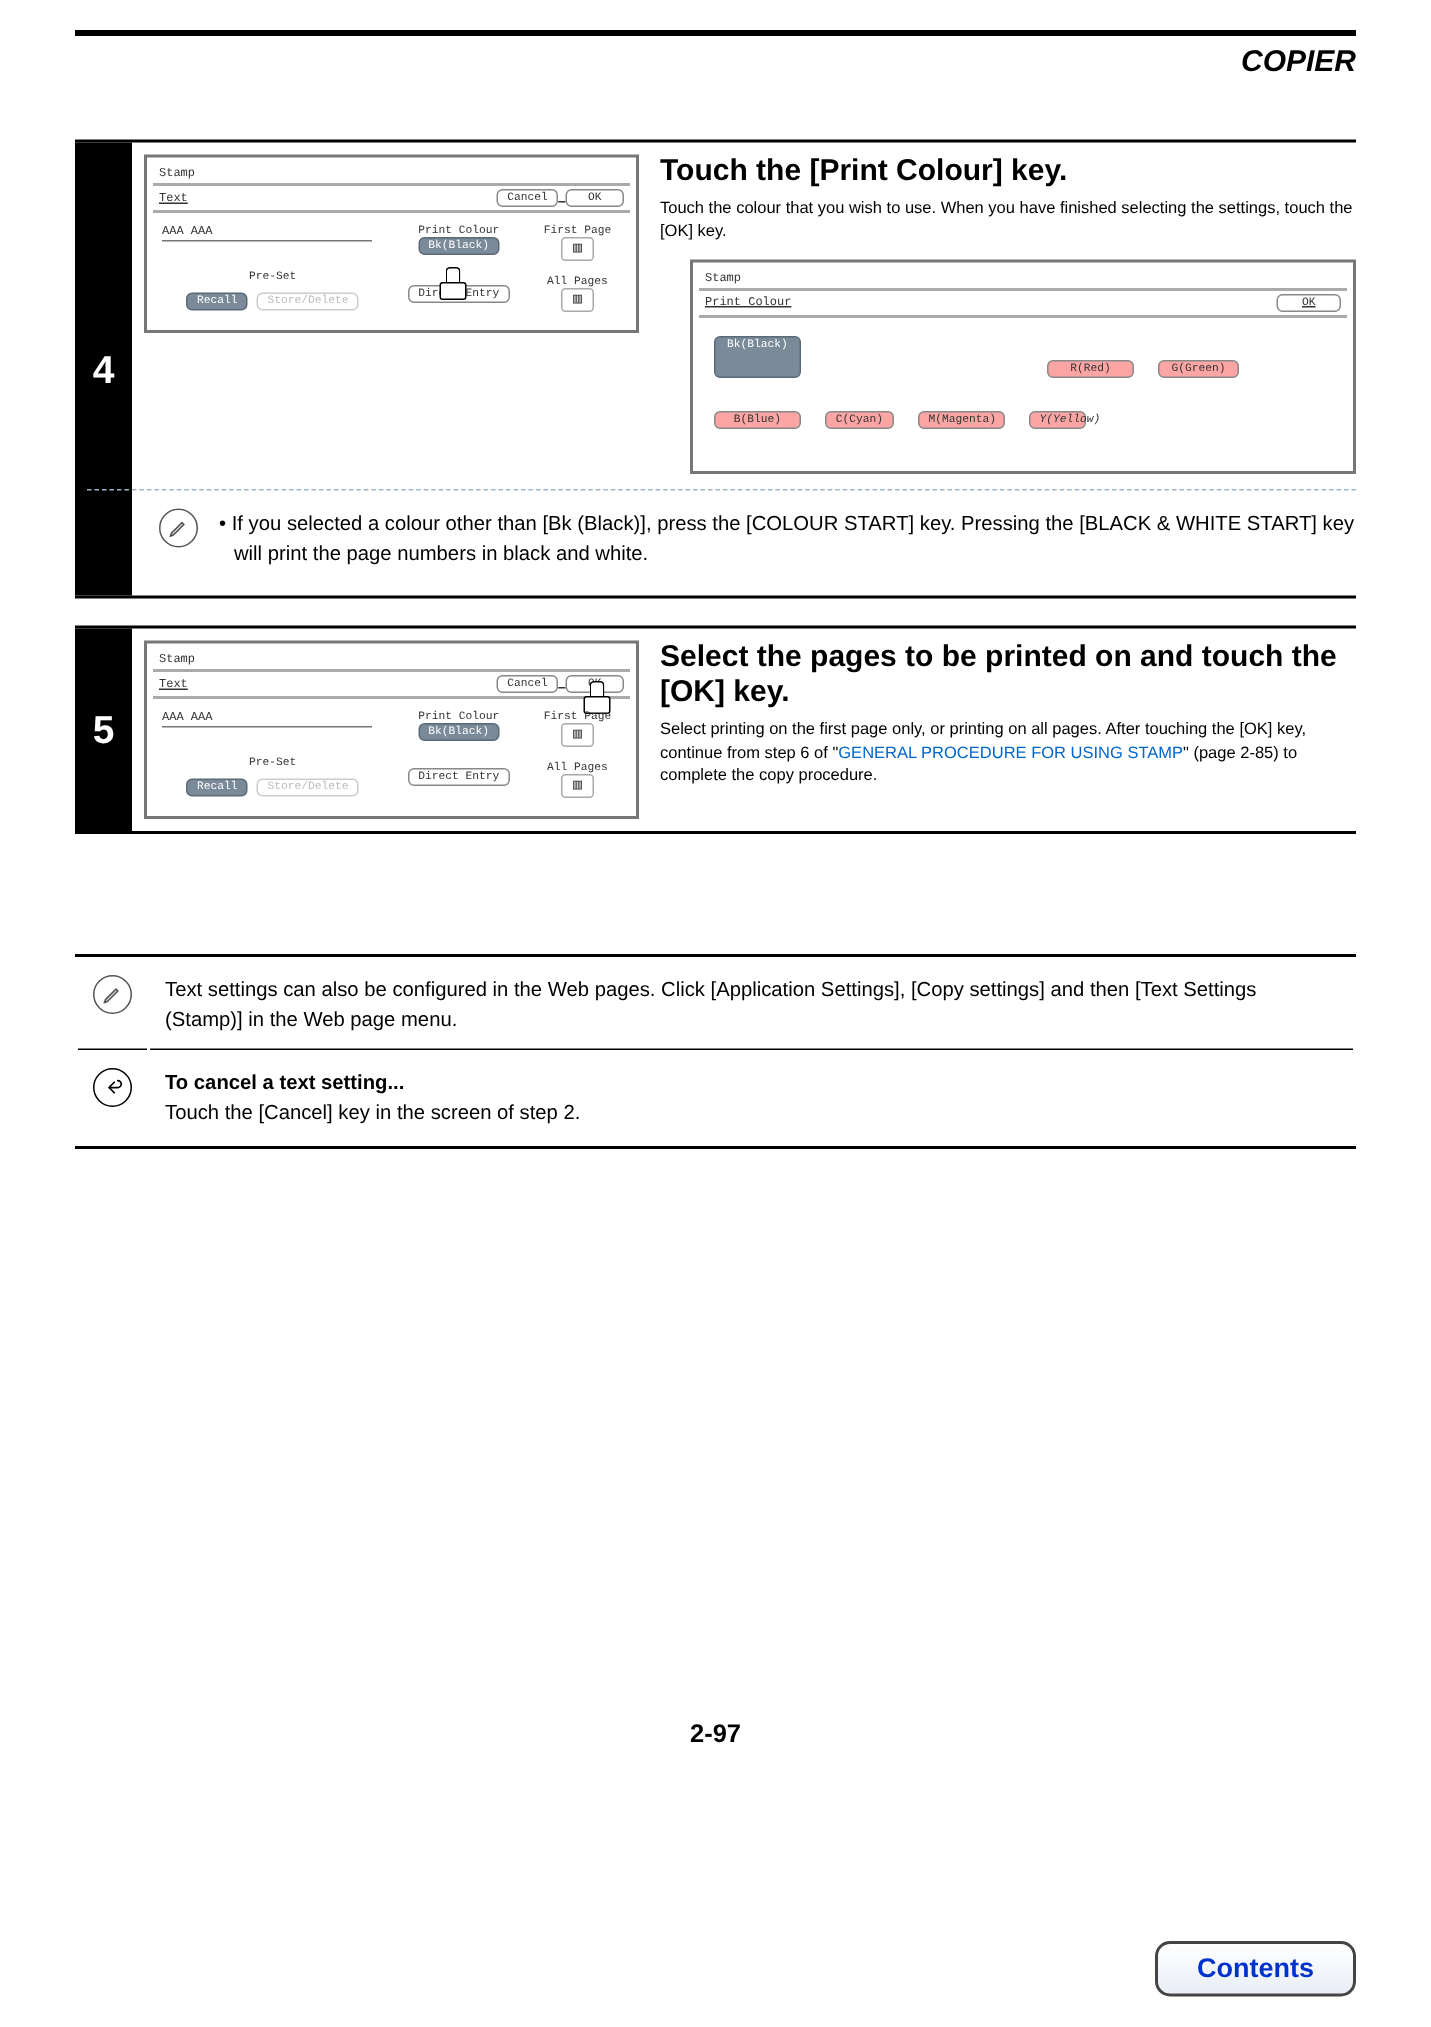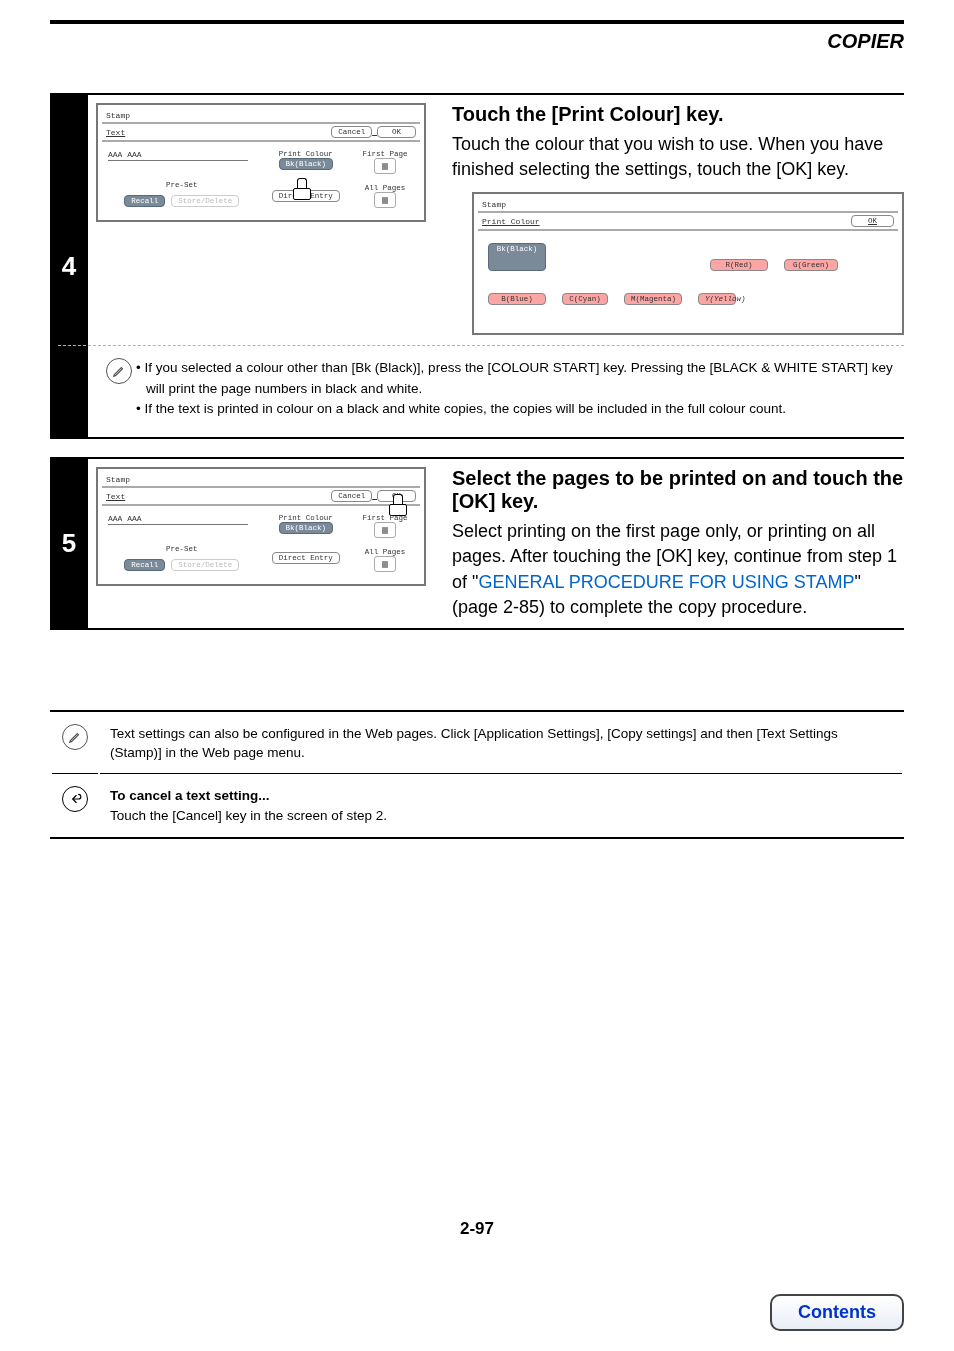--- a/index.html
+++ b/index.html
@@ -4,25 +4,25 @@
 <style>
   * { box-sizing: border-box; margin: 0; padding: 0; }
   body { font-family: Arial, Helvetica, sans-serif; background: #fff; width: 954px; margin: 0 auto; color: #000; }
   .page { padding: 20px 50px 40px 50px; position: relative; min-height: 1351px; }
   .header-bar { height: 4px; background: #000; margin-bottom: 6px; }
   .header-title { font-size: 20px; font-weight: bold; font-style: italic; text-align: right; margin-bottom: 40px; }
 
   .step-block { border-top: 2px solid #000; border-bottom: 2px solid #000; margin-bottom: 18px; display: flex; }
   .step-num-col { width: 38px; background: #000; color: #fff; display: flex; align-items: center; justify-content: center; font-size: 26px; font-weight: bold; }
   .step-body { flex: 1; padding: 8px 0 8px 8px; }
-  .step-content { display: flex; gap: 26px; }
+  .step-content { display: flex; gap: 14px; }
   .step-left { width: 330px; }
   .step-right { flex: 1; }
   .step-heading { font-size: 20px; font-weight: bold; margin-bottom: 6px; }
-  .step-text { font-size: 18px; line-height: 1.4; }
+  .step-text { font-size: 11px; line-height: 1.4; }
 
   
   .panel { border: 2px solid #777; background: #fff; padding: 4px; font-family: "Courier New", monospace; font-size: 8px; color: #333; }
   .panel-hdr { border-bottom: 2px solid #aaa; padding: 2px 4px; }
   .panel-sub { border-bottom: 2px solid #aaa; padding: 2px 4px; display: flex; justify-content: space-between; align-items: center; text-decoration: underline; }
   .panel-body { padding: 8px 6px; display: flex; gap: 8px; position: relative; }
   .panel-col { flex: 1; }
   .mini-label { font-size: 7.5px; }
   .mini-btn { border: 1px solid #888; border-radius: 4px; padding: 1px 6px; font-size: 7.5px; display: inline-block; background: #fff; }
   .mini-btn.dark { background: #7a8a99; color: #fff; border-color: #5a6a79; }
@@ -34,21 +34,21 @@
   .cursor { position: absolute; width: 18px; height: 22px; }
   .cursor::before { content: ""; position: absolute; width: 8px; height: 11px; border: 1.5px solid #000; border-bottom: none; border-radius: 3px 3px 0 0; left: 5px; top: 0; background: #fff; }
   .cursor::after { content: ""; position: absolute; width: 16px; height: 10px; border: 1.5px solid #000; border-radius: 2px; left: 1px; top: 10px; background: #fff; }
 
   .dashed-sep { border: none; border-top: 1.5px dashed #9bb5d6; margin: 10px 0 8px -38px; }
 
   .pencil-icon { width: 26px; height: 26px; border: 1.8px solid #555; border-radius: 50%; display: flex; align-items: center; justify-content: center; flex-shrink: 0; }
   .pencil-icon svg, .back-icon svg { width: 14px; height: 14px; }
   .back-icon { width: 26px; height: 26px; border: 1.8px solid #000; border-radius: 50%; display: flex; align-items: center; justify-content: center; flex-shrink: 0; }
 
-  .note-row { display: flex; gap: 4px; align-items: flex-start; padding: 4px 0 10px 10px; justify-content: space-between; }
+  .note-row { display: flex; gap: 14px; align-items: flex-start; padding: 4px 0 10px 10px; justify-content: space-between; }
   .bullet-list { font-size: 13.5px; line-height: 1.5; }
   .bullet-list li { list-style: none; text-indent: -10px; padding-left: 10px; }
   .bullet-list li::before { content: "• "; }
 
   .info-table { width: 100%; border-top: 2px solid #000; border-bottom: 2px solid #000; margin-top: 80px; }
   .info-table td { padding: 10px; vertical-align: top; font-size: 13.5px; line-height: 1.45; }
   .info-table tr.sep td { border-bottom: 1px solid #000; }
   .icon-cell { width: 42px; text-align: center; }
   .bold { font-weight: bold; }
 
@@ -132,21 +132,20 @@
 
       <hr class="dashed-sep">
       <div class="note-row">
         <div class="pencil-icon">
           <svg viewBox="0 0 24 24">
               <path d="M3 21l3-1 12-12-2-2L4 18l-1 3z" fill="none" stroke="#555" stroke-width="2"></path>
             </svg>
         </div>
         <ul class="bullet-list">
           <li>If you selected a colour other than [Bk (Black)], press the [COLOUR START] key. Pressing the [BLACK &amp; WHITE START] key will print the page numbers in black and white.</li>
-          <li>If the text is printed in colour on a black and white copies, the copies will be included in the full colour count.</li>
         </ul>
       </div>
     </div>
   </div>
 
   <div class="step-block">
     <div class="step-num-col">5</div>
     <div class="step-body">
       <div class="step-content">
         <div class="step-left">
@@ -179,21 +178,21 @@
                 <div><span class="icon-thumb">▥</span></div>
                 <div class="mini-label" style="margin-top:10px;">All Pages</div>
                 <div><span class="icon-thumb">▥</span></div>
               </div>
             </div>
           </div>
         </div>
         <div class="step-right">
           <div class="step-heading">Select the pages to be printed on and touch the [OK] key.</div>
           <div class="step-text">
-            <span>Select printing on the first page only, or printing on all pages. After touching the [OK] key, continue from step 1 of "</span><span class="link">GENERAL PROCEDURE FOR USING STAMP</span><span>" (page 2-85) to complete the copy procedure.</span>
+            <span>Select printing on the first page only, or printing on all pages. After touching the [OK] key, continue from step 6 of "</span><span class="link">GENERAL PROCEDURE FOR USING STAMP</span><span>" (page 2-85) to complete the copy procedure.</span>
           </div>
         </div>
       </div>
     </div>
   </div>
 
   <table class="info-table">
     <tbody>
         <tr class="sep">
       <td class="icon-cell">

